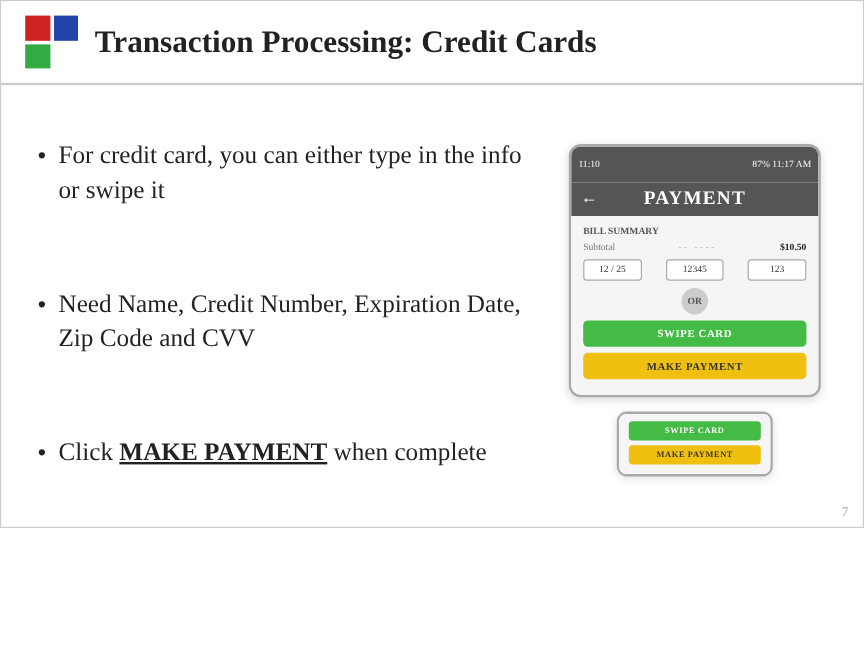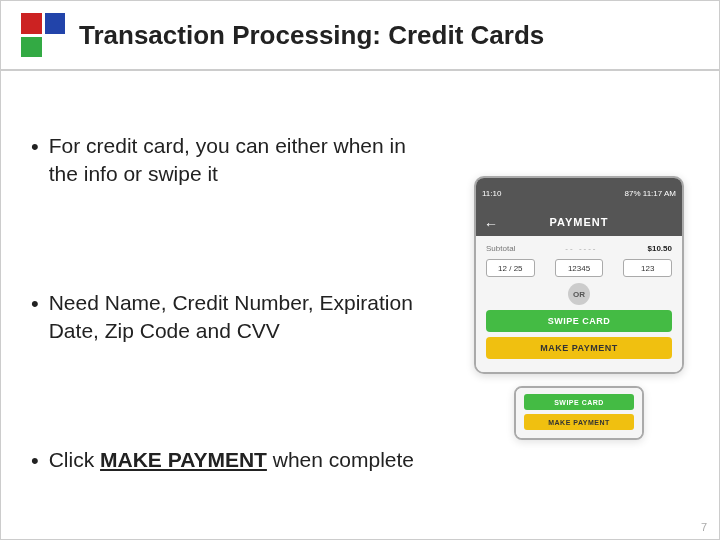--- a/index.html
+++ b/index.html
@@ -6,25 +6,26 @@
     body {
       width: 720px;
       height: 540px;
       background: #ffffff;
       font-family: Arial, sans-serif;
       overflow: hidden;
     }
 
     .slide-container {
       width: 720px;
-      height: 540px;
+      height: 440px;
       background: #ffffff;
       border: 1px solid #cccccc;
       display: flex;
       flex-direction: column;
+      font-family: Liberation Serif, serif;
     }
 
     
     .header {
       display: flex;
       align-items: center;
       padding: 12px 20px;
       border-bottom: 2px solid #cccccc;
       background: #ffffff;
     }
@@ -142,21 +143,21 @@
 
     .phone-back-arrow {
       position: absolute;
       left: 8px;
       color: #fff;
       font-size: 14px;
     }
 
     .phone-header-title {
       color: #ffffff;
-      font-size: 11px;
+      font-size: 16px;
       font-weight: bold;
       letter-spacing: 1px;
     }
 
     .phone-body {
       padding: 8px 10px;
       background: #f5f5f5;
     }
 
     .phone-section-title {
@@ -341,21 +342,21 @@
     </div>
     <span class="header-title">Transaction Processing: Credit Cards</span>
   </div>
 
   <div class="content">
 
     <div class="text-column">
 
       <div class="bullet-item">
         <span class="bullet">•</span>
-        <span class="bullet-text">For credit card, you can either when in the info or swipe it</span>
+        <span class="bullet-text">For credit card, you can either type in the info or swipe it</span>
       </div>
 
       <div class="bullet-item">
         <span class="bullet">•</span>
         <span class="bullet-text">Need Name, Credit Number, Expiration Date, Zip Code and CVV</span>
       </div>
 
       <div class="bullet-item">
         <span class="bullet">•</span>
         <span class="bullet-text">
@@ -370,20 +371,21 @@
       <div class="phone-screen">
         <div class="phone-statusbar">
           <span class="phone-statusbar-left">11:10</span>
           <span class="phone-statusbar-right">87% 11:17 AM</span>
         </div>
         <div class="phone-header-bar">
           <span class="phone-back-arrow">←</span>
           <span class="phone-header-title">PAYMENT</span>
         </div>
         <div class="phone-body">
+          <div class="phone-section-title">BILL SUMMARY</div>
           <div class="phone-summary-row">
             <span class="phone-label-text">Subtotal</span>
             <span class="phone-dashes">-- ----</span>
             <span class="phone-value-text">$10.50</span>
           </div>
           <div class="phone-input-row">
             <div class="phone-input-box">
               <span class="phone-input-text">12 / 25</span>
             </div>
             <div class="phone-input-box">

